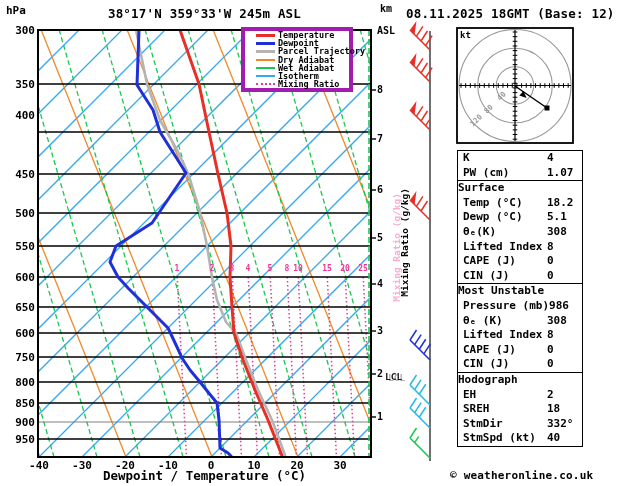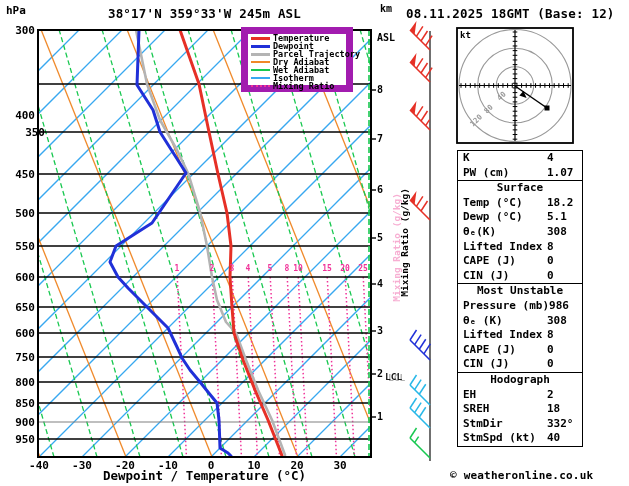--- a/index.html
+++ b/index.html
@@ -8,39 +8,39 @@
   #chart-svg{position:absolute;left:0;top:0;}
   .abs{position:absolute;}
   .plabel{position:absolute;left:2px;width:33px;text-align:right;font-size:11px;line-height:13px;}
   .tlabel{position:absolute;width:36px;text-align:center;font-size:11px;line-height:13px;}
   .klabel{position:absolute;left:377px;font-size:10px;line-height:12px;}
   .mlabel{position:absolute;width:16px;text-align:center;font-size:8px;line-height:9px;color:#f03399;}
   #hpa-label{left:6px;top:4px;font-size:11px;}
   #chart-title{left:38px;top:6px;width:333px;text-align:center;font-size:12.5px;letter-spacing:.2px;white-space:nowrap;}
   #date-title{left:406px;top:6px;font-size:12.5px;letter-spacing:.2px;white-space:nowrap;}
   #km-label{left:380px;top:3px;font-size:10px;}
-  #asl-label{left:377px;top:32px;font-size:10px;}
+  #asl-label{left:377px;top:25px;font-size:10px;}
   #x-axis-label{left:38px;top:468px;width:333px;text-align:center;font-size:12.5px;white-space:nowrap;}
   #kt-label{left:460px;top:30px;font-size:9px;}
   #lcl-label{left:385px;top:371px;font-size:9.5px;color:#1a1a1a;text-shadow:3px 1px 0 #b0b0b0;}
   .rotlabel{position:absolute;writing-mode:vertical-rl;transform:rotate(180deg);font-size:9.5px;white-space:nowrap;}
   #mix-rot-black{left:399px;top:188px;color:#000;}
   #mix-rot-pink{left:391px;top:193px;color:#f7aed2;}
   #footer-copyright{left:450px;top:469px;font-size:11px;letter-spacing:.2px;}
-  .legend{position:absolute;left:241px;top:27px;width:112px;height:65px;border:7px solid #a21caf;
+  .legend{position:absolute;left:241px;top:27px;width:112px;height:65px;border:4px solid #a21caf;
           background:#fff;box-sizing:border-box;display:flex;flex-direction:column;
-          justify-content:space-evenly;padding-left:3px;}
+          justify-content:space-evenly;padding-left:11px;}
   .legend-row{display:flex;align-items:center;height:8px;}
   .legend-swatch{width:19px;flex:0 0 19px;margin-right:3px;}
   .legend-label{font-size:8.5px;line-height:8px;white-space:nowrap;}
   .datatable{position:absolute;left:457px;top:150px;width:126px;border:1.6px solid #000;
              background:#fff;box-sizing:border-box;font-size:11px;}
   .tsection{border-top:1.6px solid #000;}
   .tsection:first-child{border-top:none;}
-  .theader{text-align:center;height:14.6px;line-height:14.6px;white-space:nowrap;}
+  .theader{height:14.6px;line-height:14.6px;white-space:nowrap;}
   .trow{display:flex;height:14.6px;line-height:14.6px;padding-left:5px;white-space:nowrap;}
   .trow .lbl{flex:0 0 84px;}
 </style>
 </head>
 <body>
 
 <div id="app">
   <svg id="chart-svg" width="629" height="486" viewBox="0 0 629 486">
       <clipPath id="plotclip">
         <rect x="39" y="31" width="331" height="425"></rect>
@@ -390,21 +390,21 @@
     <div class="mlabel" style="left: 204px; top: 264px;">2</div>
     <div class="mlabel" style="left: 224px; top: 264px;">3</div>
     <div class="mlabel" style="left: 240px; top: 264px;">4</div>
     <div class="mlabel" style="left: 262px; top: 264px;">5</div>
     <div class="mlabel" style="left: 279px; top: 264px;">8</div>
     <div class="mlabel" style="left: 290px; top: 264px;">10</div>
     <div class="mlabel" style="left: 319px; top: 264px;">15</div>
     <div class="mlabel" style="left: 337px; top: 264px;">20</div>
     <div class="mlabel" style="left: 355px; top: 264px;">25</div>
     <div class="plabel" style="left: 2px; top: 23.5px;">300</div>
-    <div class="plabel" style="left: 12px; top: 77.5px; margin-top: 48px;">350</div>
+    <div class="plabel" style="left: 2px; top: 77.5px;">350</div>
     <div class="plabel" style="left: 2px; top: 109px;">400</div>
     <div class="plabel" style="left: 2px; top: 167.5px;">450</div>
     <div class="plabel" style="left: 2px; top: 206.5px;">500</div>
     <div class="plabel" style="left: 2px; top: 239.5px;">550</div>
     <div class="plabel" style="left: 2px; top: 270.5px;">600</div>
     <div class="plabel" style="left: 2px; top: 300.5px;">650</div>
     <div class="plabel" style="left: 2px; top: 326.5px;">600</div>
     <div class="plabel" style="left: 2px; top: 350.5px;">750</div>
     <div class="plabel" style="left: 2px; top: 375.5px;">800</div>
     <div class="plabel" style="left: 2px; top: 396.5px;">850</div>

